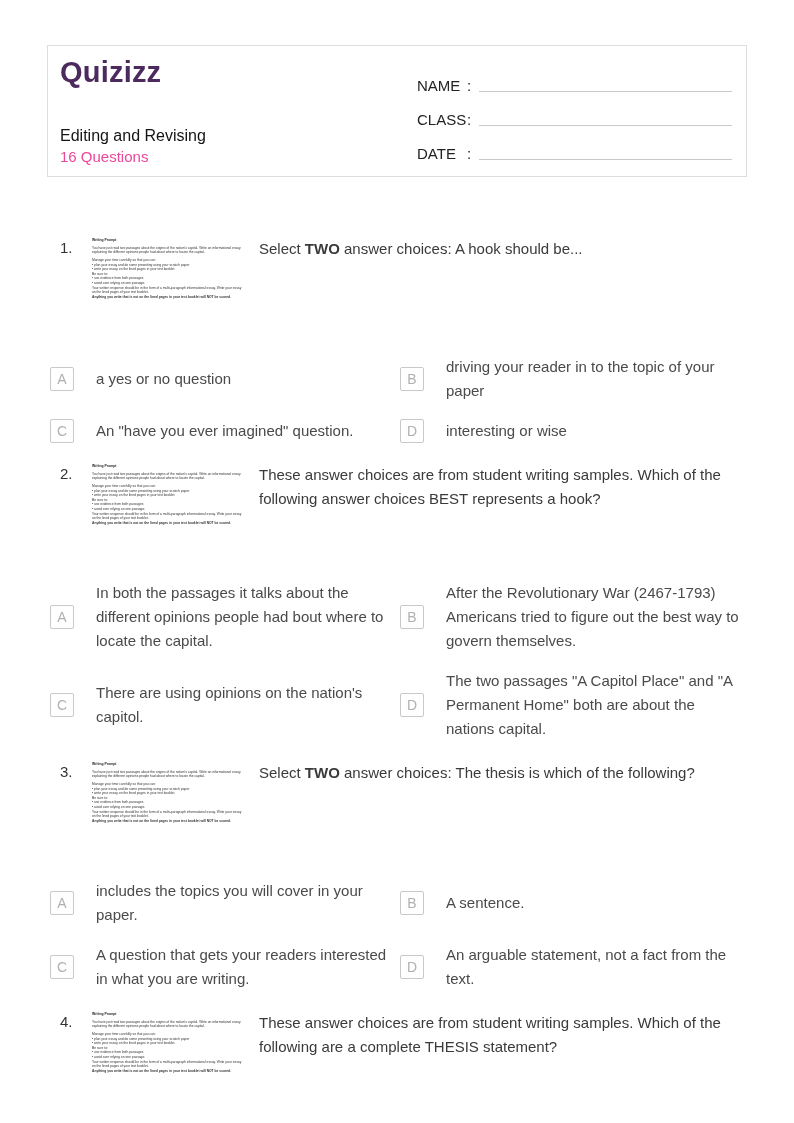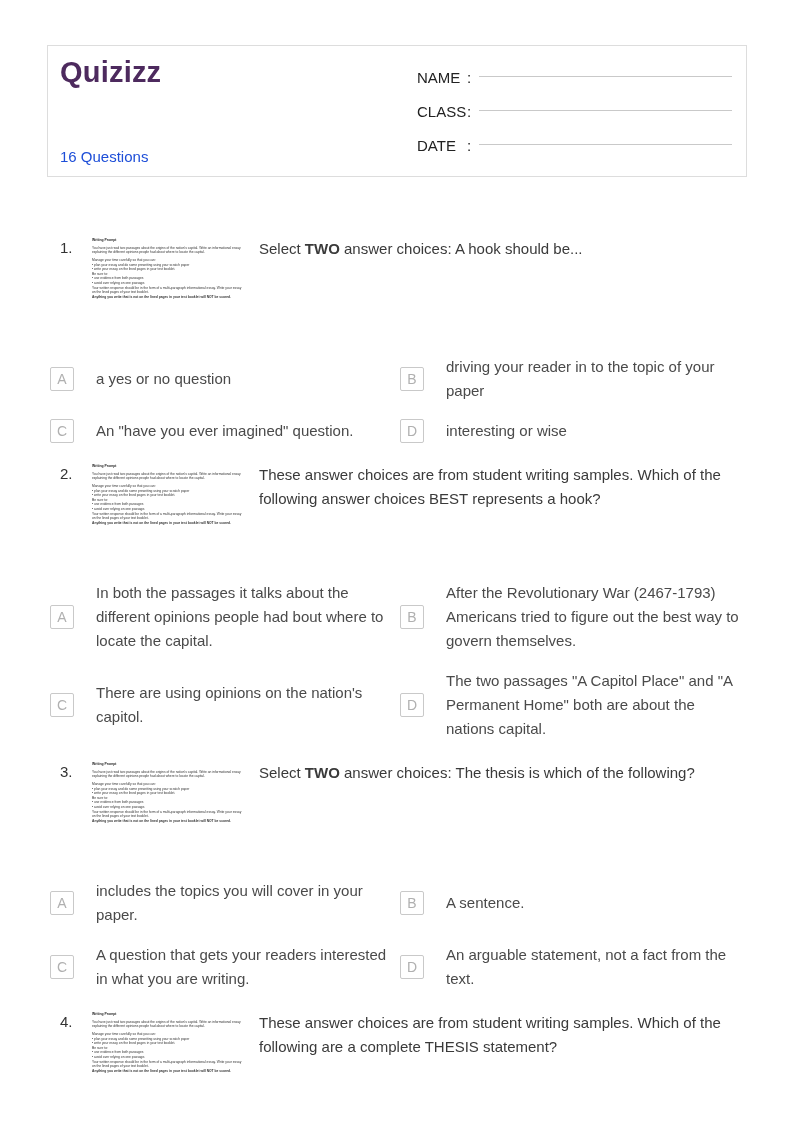--- a/index.html
+++ b/index.html
@@ -19,23 +19,23 @@
     border:1px solid #ddd;
     display:flex;
     padding:12px 14px 10px 12px;
   }
   .header-left { flex:1; display:flex; flex-direction:column; justify-content:space-between; }
   .logo {
     font-size:29px; font-weight:800; letter-spacing:0.2px;
     line-height:1;
   }
   .quiz-title { font-size:16px; color:#141414; line-height:1.3; }
-  .quiz-count { font-size:15px; color:#1d4ed8; line-height:1.3; }
+  .quiz-count { font-size:15px; color:#ec4899; line-height:1.3; }
   .header-right { width:315px; padding-top:2px; }
-  .field-row { display:flex; align-items:center; height:34px; font-size:15px; color:#222; }
+  .field-row { display:flex; align-items:flex-end; height:34px; font-size:15px; color:#222; }
   .f-label { display:inline-block; min-width:50px; }
   .f-colon { margin-right:8px; }
   .f-line { flex:1; border-bottom:1px solid #c9c9c9; margin-bottom:2px; height:1px; }
   
   .questions { padding:0 47px; margin-top:60px; }
   .question { margin-bottom:20px; }
   .q-head { display:flex; align-items:flex-start; }
   .q-num { width:43px; padding-left:13px; font-size:15px; color:#333; flex:none; line-height:1.4; }
   .thumb {
     width:154px; height:100px; flex:none;
@@ -65,20 +65,21 @@
 </style>
 </head>
 <body>
 
 <div class="page">
 
   <div class="header-box">
     <div class="header-left">
       <div class="logo" style="color: rgb(77, 42, 94);">Quizizz</div>
       <div>
+        <div class="quiz-title">Editing and Revising</div>
         <div class="quiz-count">16 Questions</div>
       </div>
     </div>
     <div class="header-right">
   <div class="field-row">
     <span class="f-label">NAME</span>
     <span class="f-colon">:</span>
     <span class="f-line"></span>
   </div>
 

